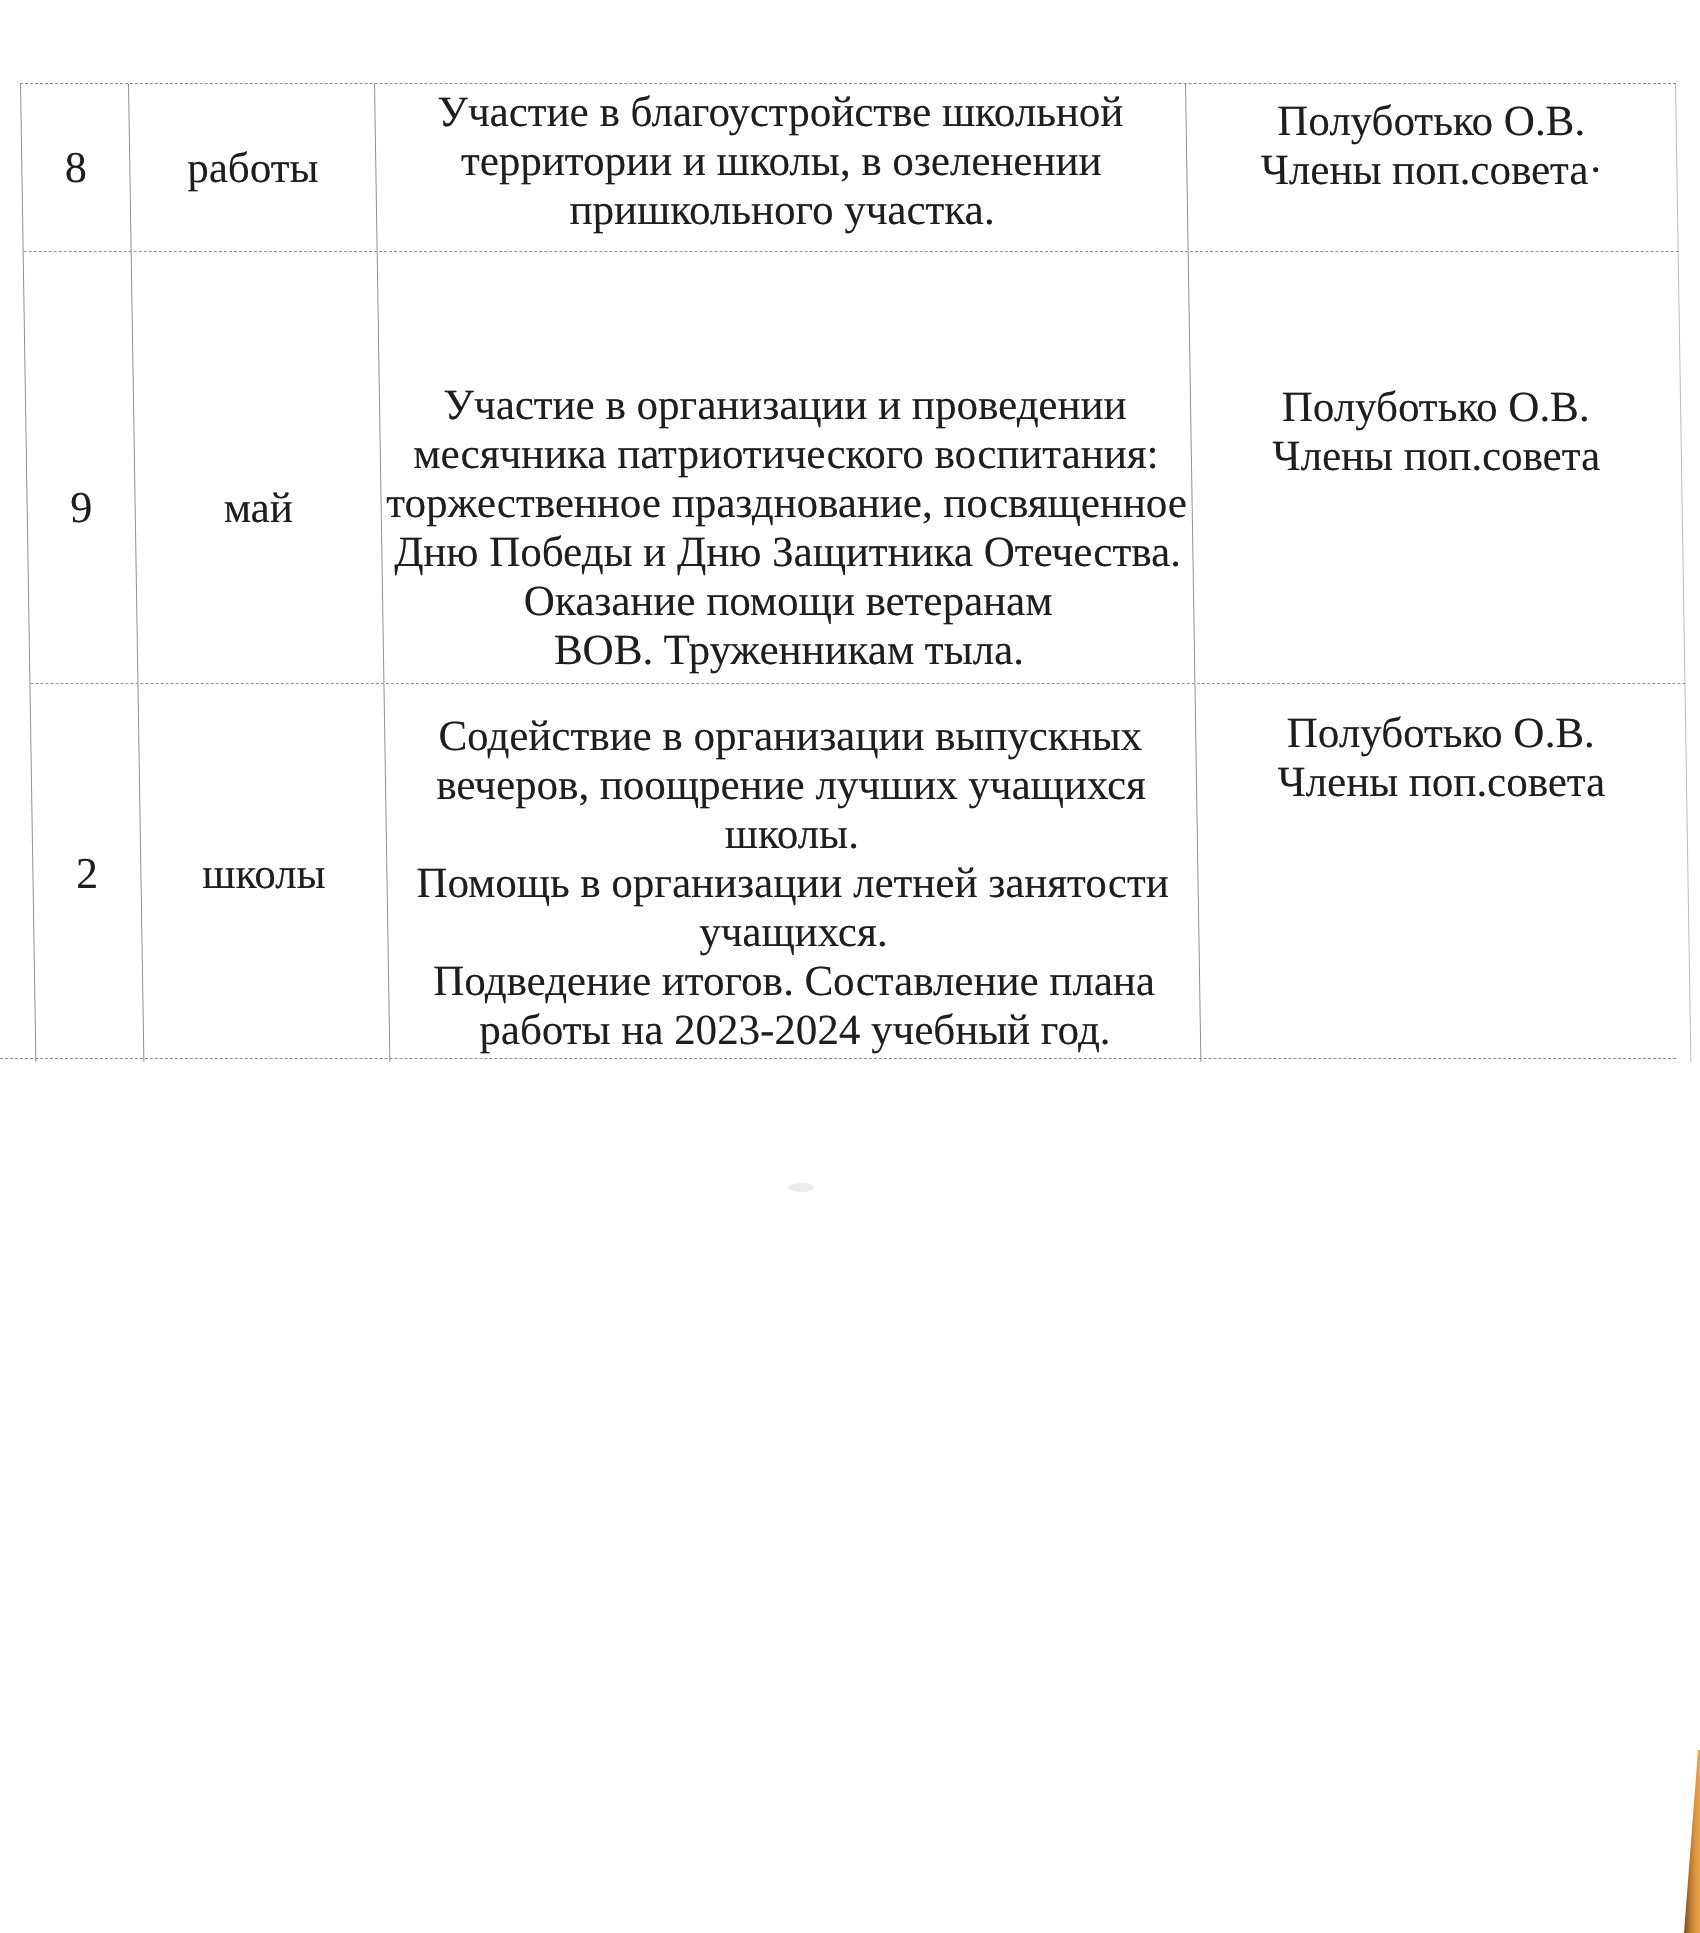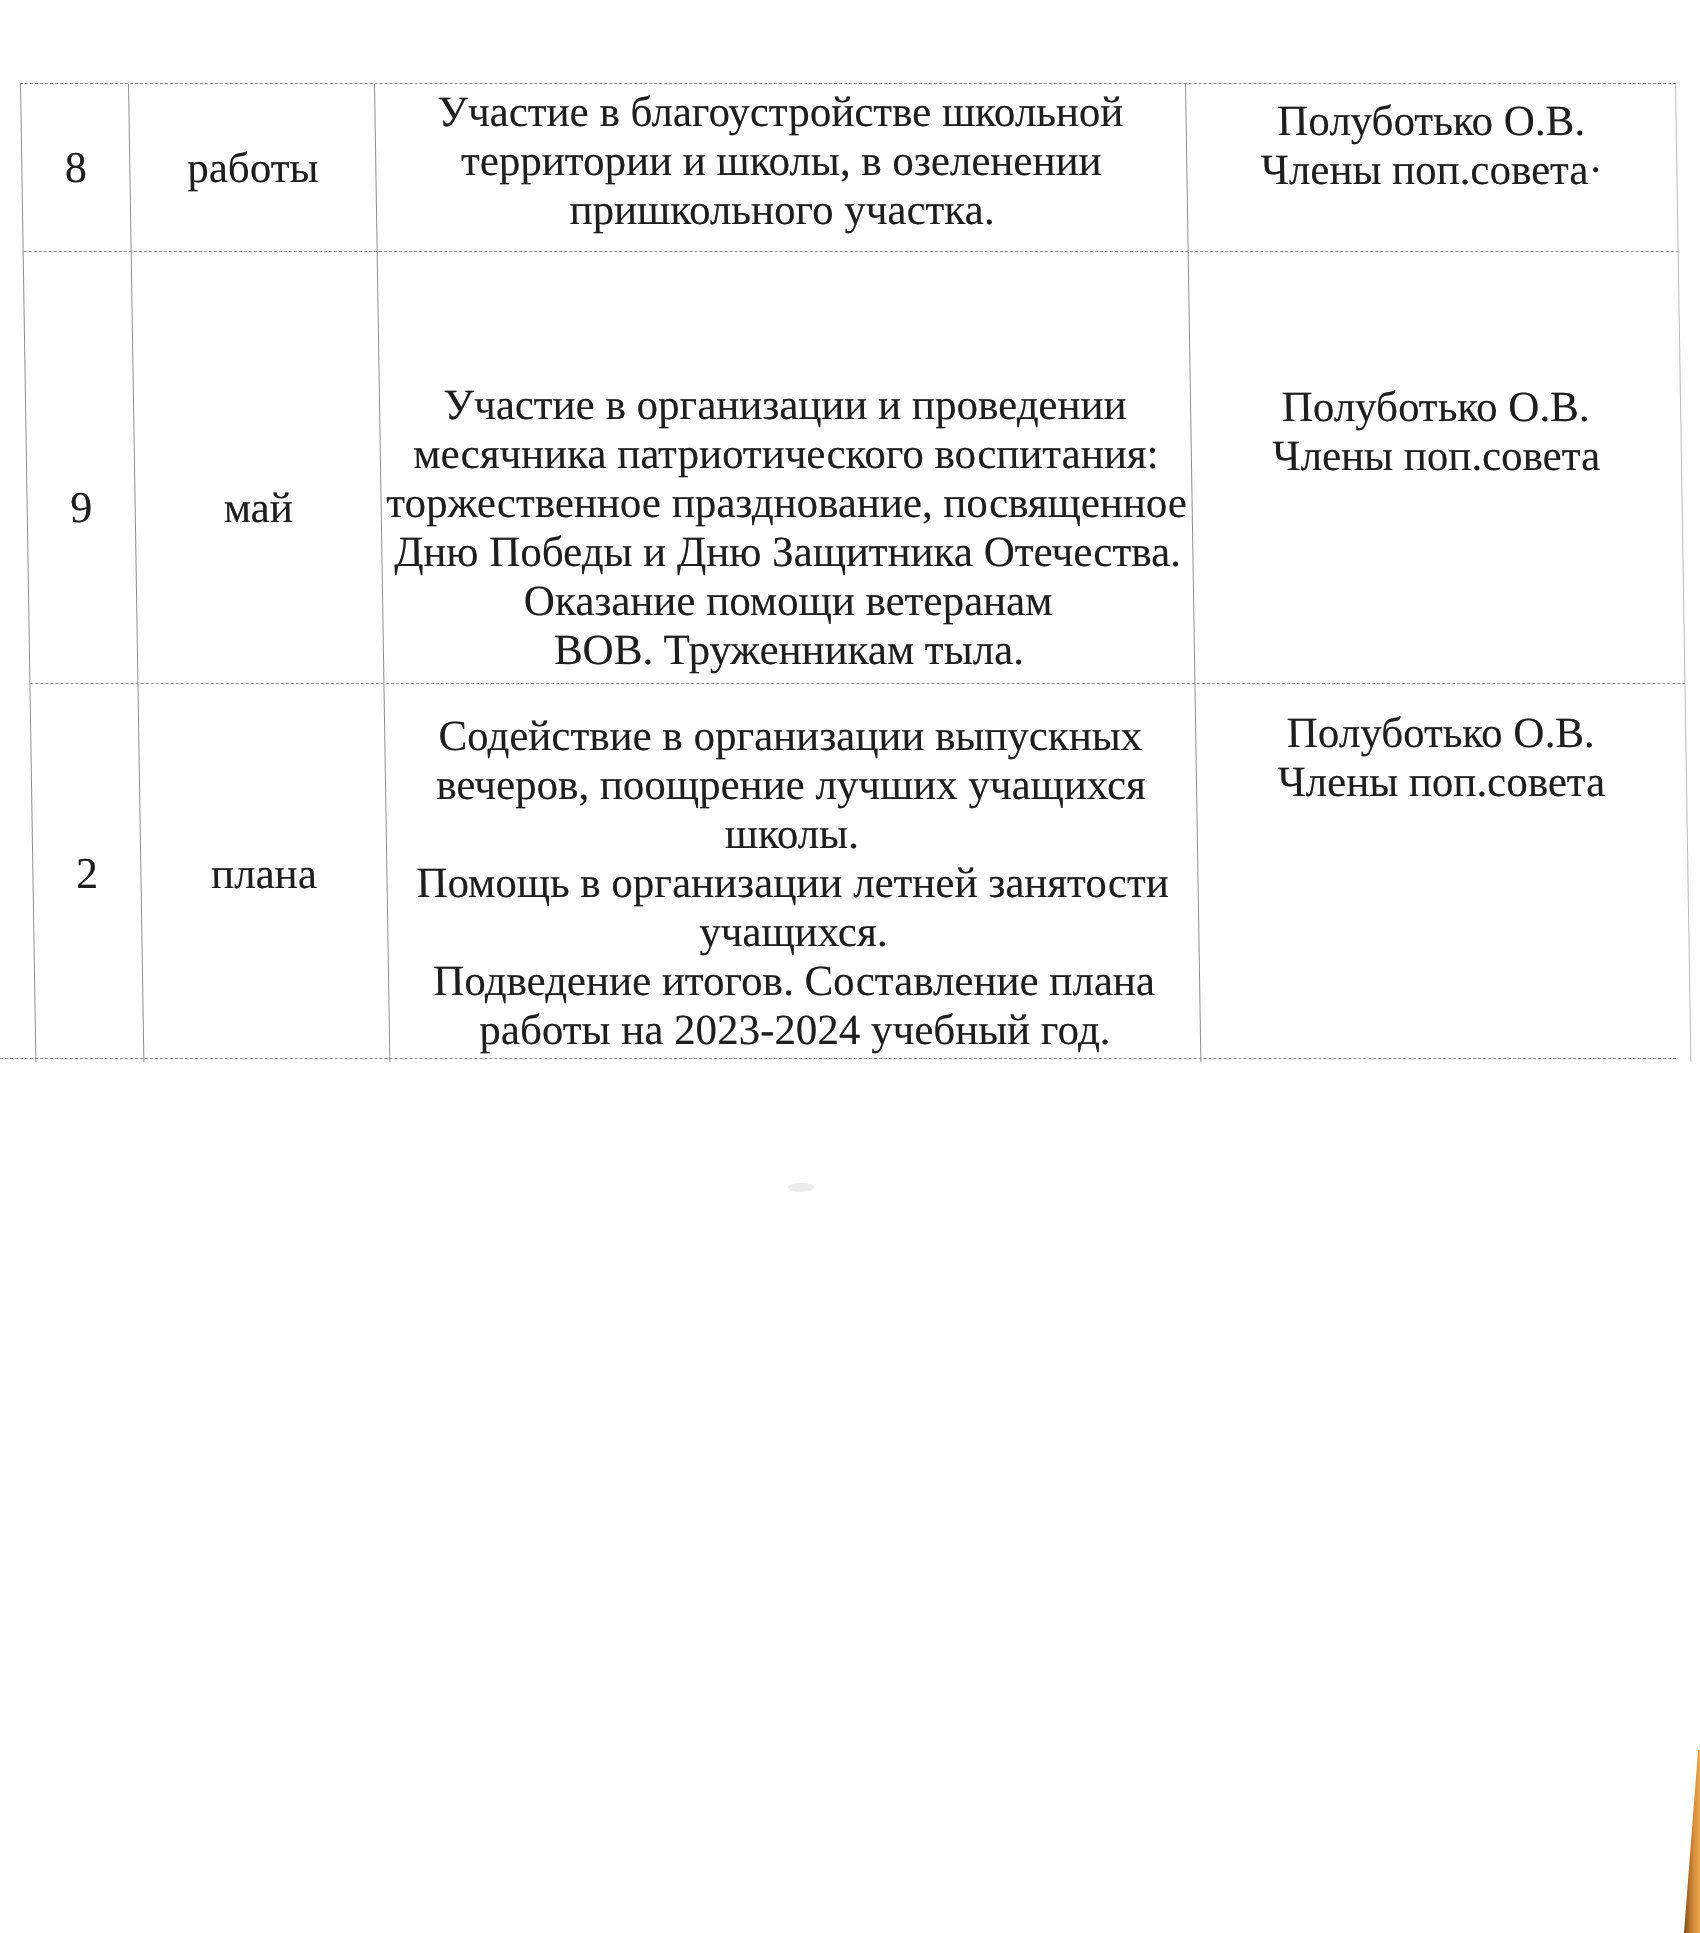--- a/index.html
+++ b/index.html
@@ -91,21 +91,21 @@
 ВОВ. Труженникам тыла.</div>
       <div class="cell c-resp">Полуботько О.В.
 Члены поп.совета</div>
     </div>
 
     <div class="row r10">
       <div class="cell c-num">
           <span>2</span>
         </div>
       <div class="cell c-month">
-          <span>плана</span>
+          <span>школы</span>
         </div>
       <div class="cell c-act">Содействие в организации выпускных
 вечеров, поощрение лучших учащихся
 школы.
 Помощь в организации летней занятости
 учащихся.
 Подведение итогов. Составление плана
 работы на 2023-2024 учебный год.</div>
       <div class="cell c-resp">Полуботько О.В.
 Члены поп.совета</div>

